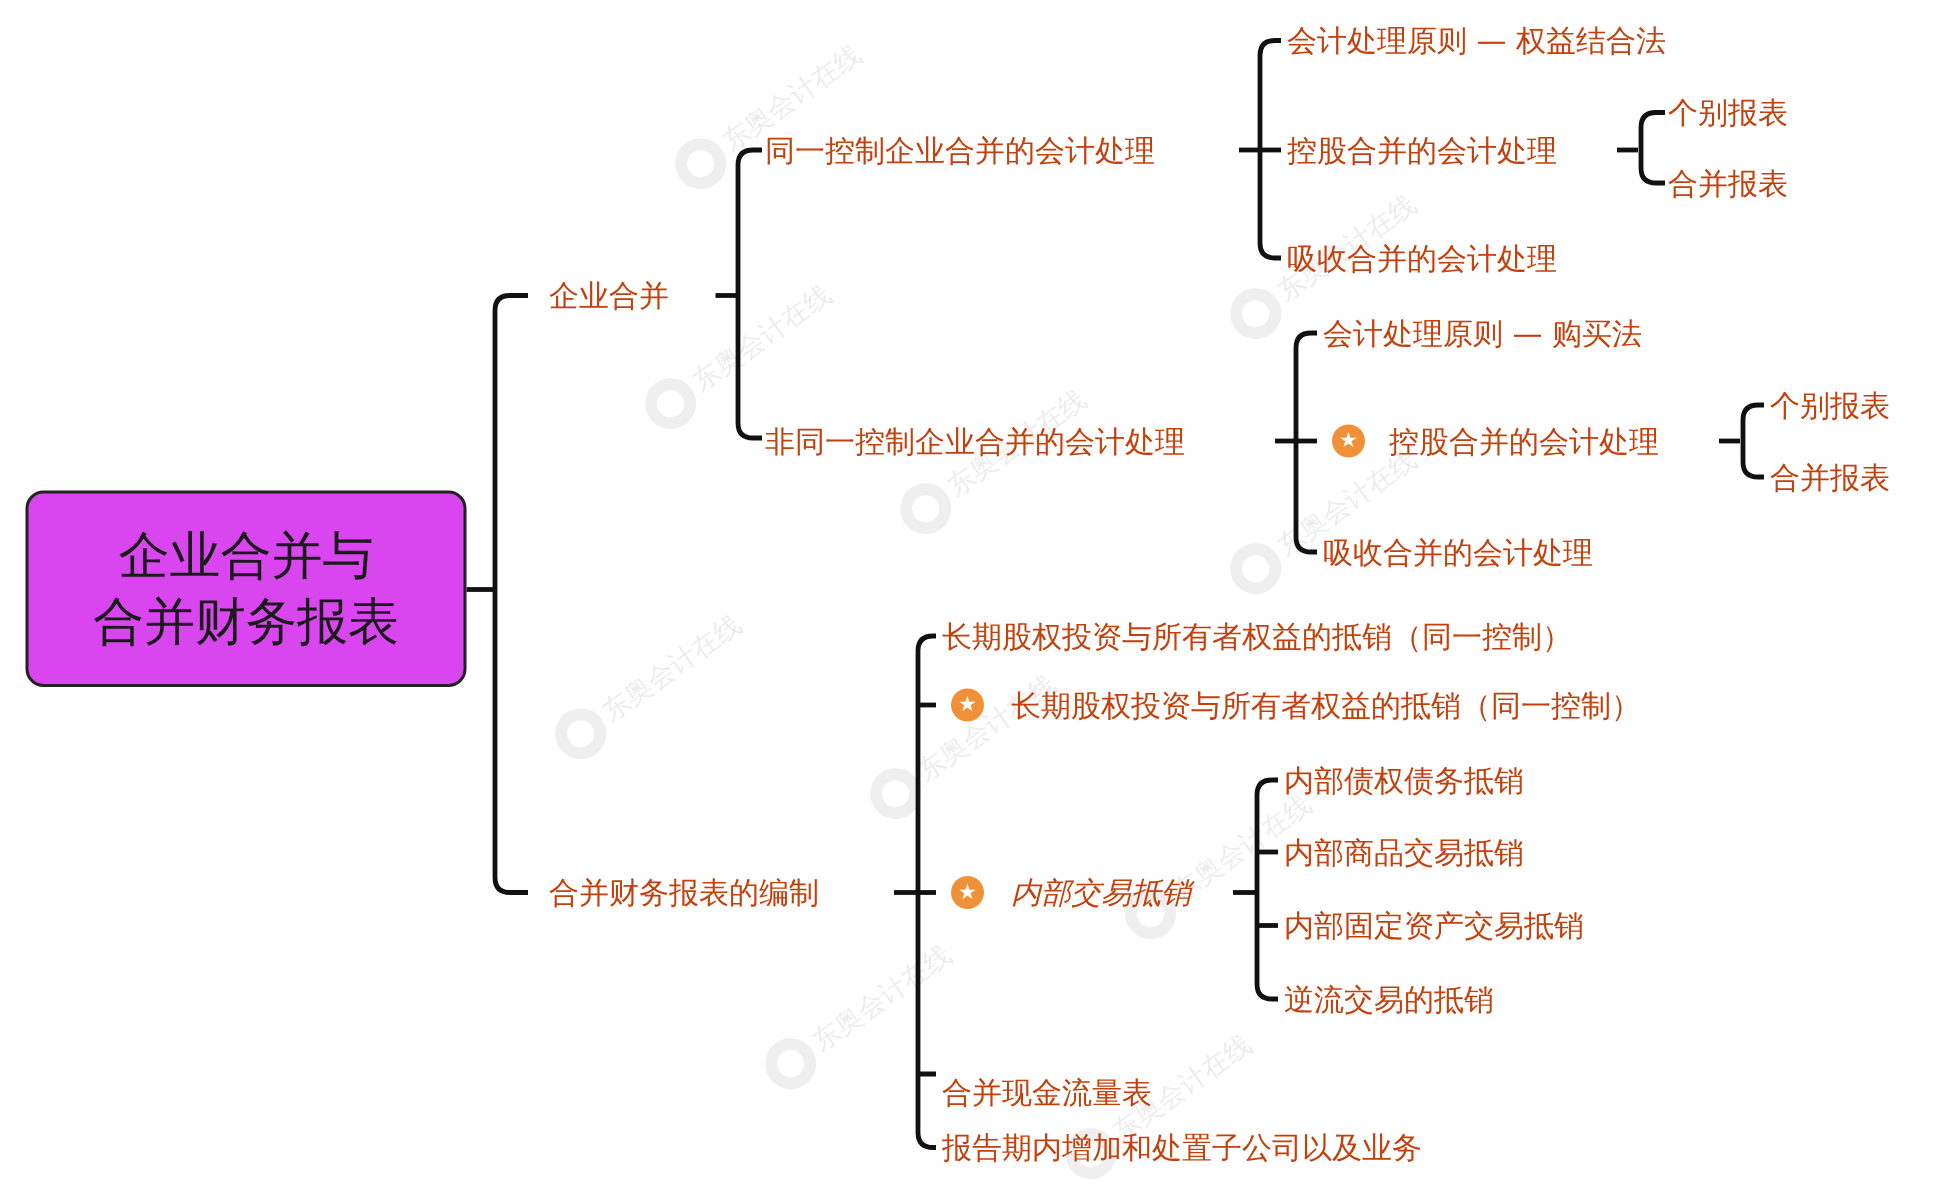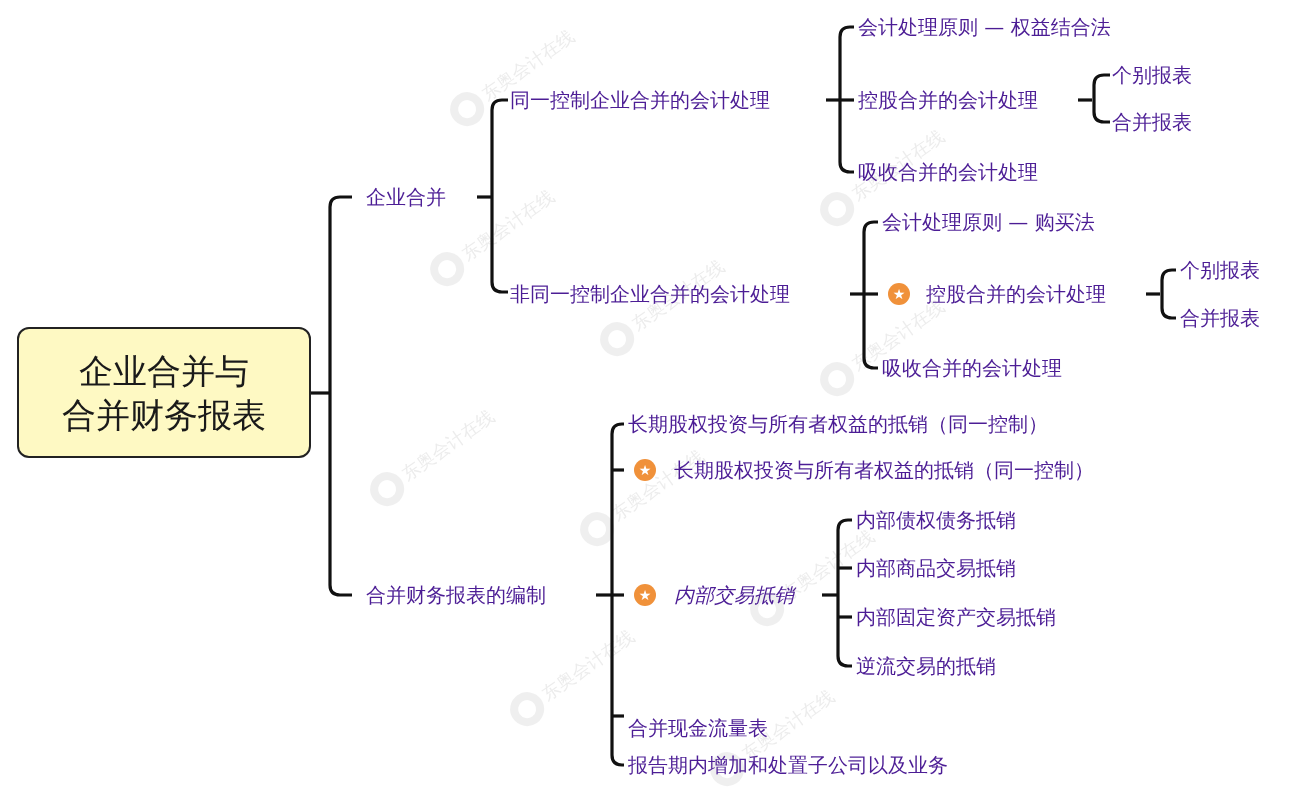--- a/index.html
+++ b/index.html
@@ -1,24 +1,24 @@
 <!DOCTYPE html>
 <html><head>
 <meta charset="utf-8">
 <style>
   html, body { margin: 0; padding: 0; background: #ffffff; }
   body { width: 1296px; height: 795px; position: relative; overflow: hidden;
          font-family: "DejaVu Sans", "Liberation Sans", sans-serif; color: #1a1a1a; }
   #canvas { position: absolute; left: 0; top: 0; width: 1296px; height: 795px; }
   svg.lines { position: absolute; left: 0; top: 0; width: 1296px; height: 795px; }
-  .lbl { position: absolute; font-size: 20px; line-height: 24px; white-space: nowrap; color: #4c1d95; }
+  .lbl { position: absolute; font-size: 20px; line-height: 24px; white-space: nowrap; color: #c2410c; }
   .root { position: absolute; left: 17px; top: 327px; width: 294px; height: 131px;
           border: 2px solid #222; border-radius: 12px; box-sizing: border-box;
           display: flex; flex-direction: column; align-items: center; justify-content: center;
-          font-size: 34px; line-height: 44px; background: #fef9c3; }
+          font-size: 34px; line-height: 44px; background: #d946ef; }
   .star { position: absolute; width: 22px; height: 22px; border-radius: 50%;
           background: #f0913a; color: #fff; font-size: 14px; line-height: 22px; text-align: center; }
   .wm { position: absolute; color: rgba(200,200,200,0.35); font-size: 18px; transform: rotate(-35deg);
         white-space: nowrap; pointer-events: none; }
   .wm .c { display: inline-block; width: 34px; height: 34px; border-radius: 50%;
            border: 8px solid rgba(210,210,210,0.35); box-sizing: border-box; vertical-align: middle; margin-right: 4px; }
 </style>
 </head>
 <body>
 

